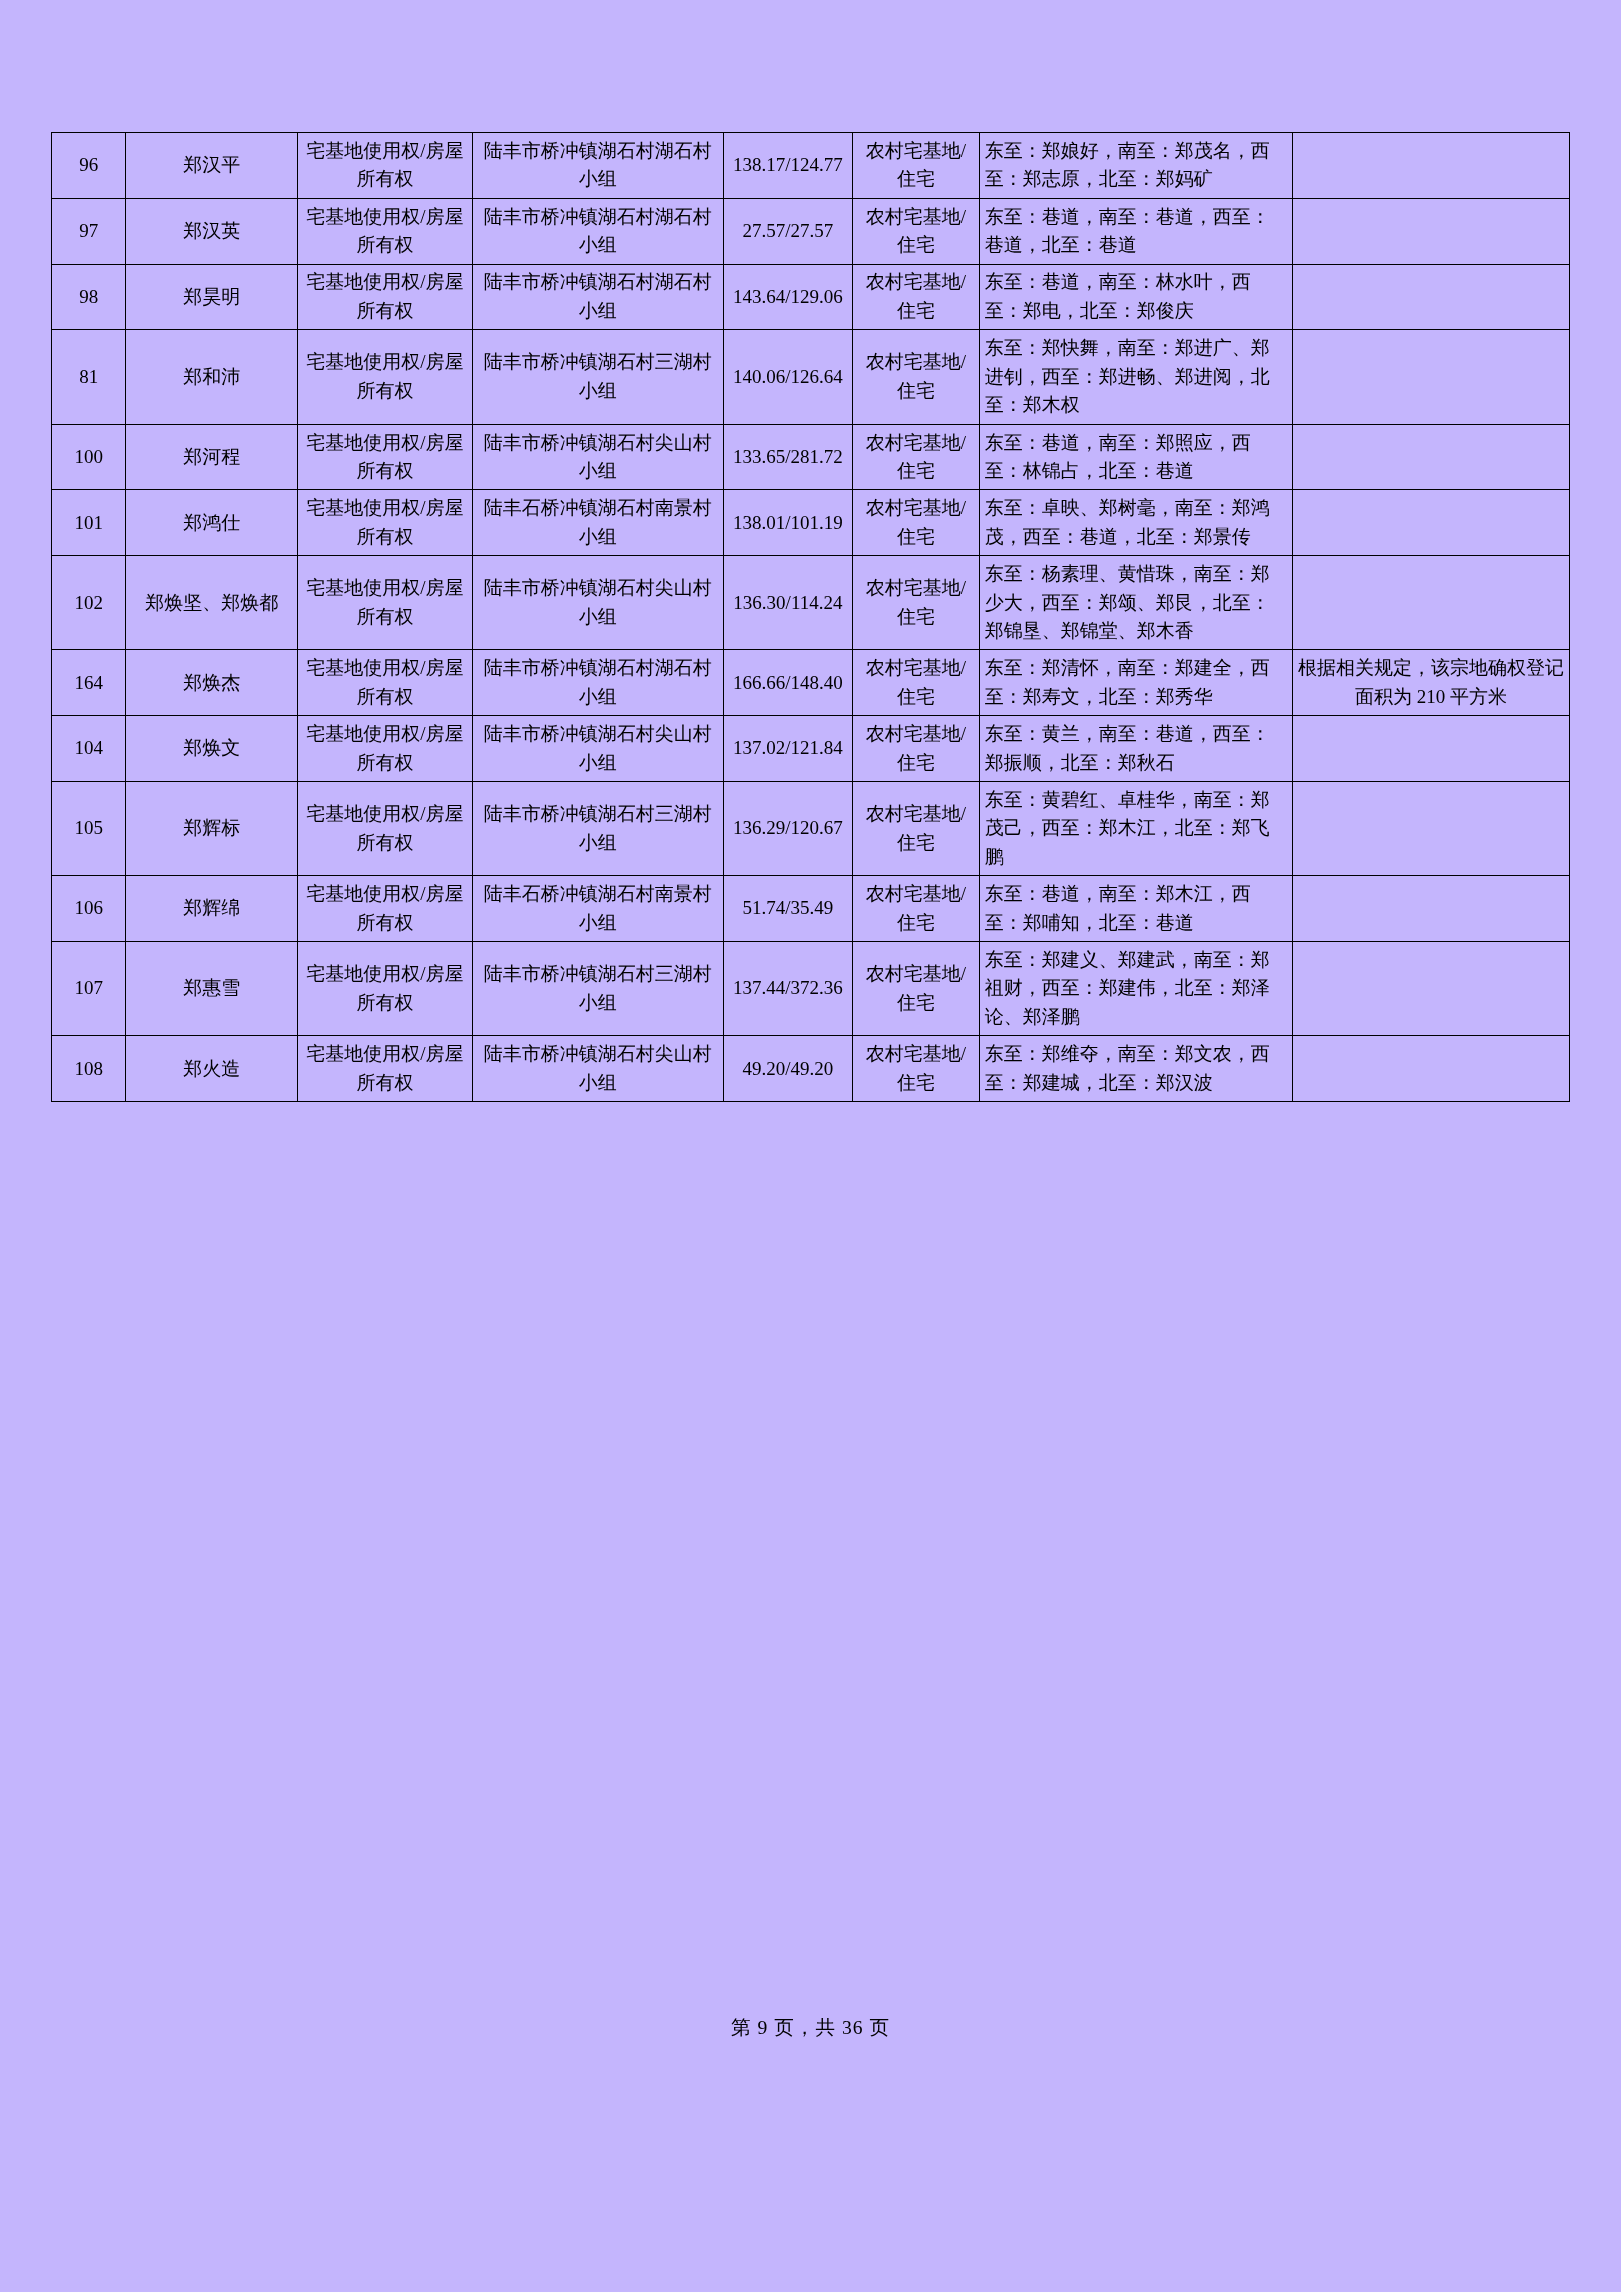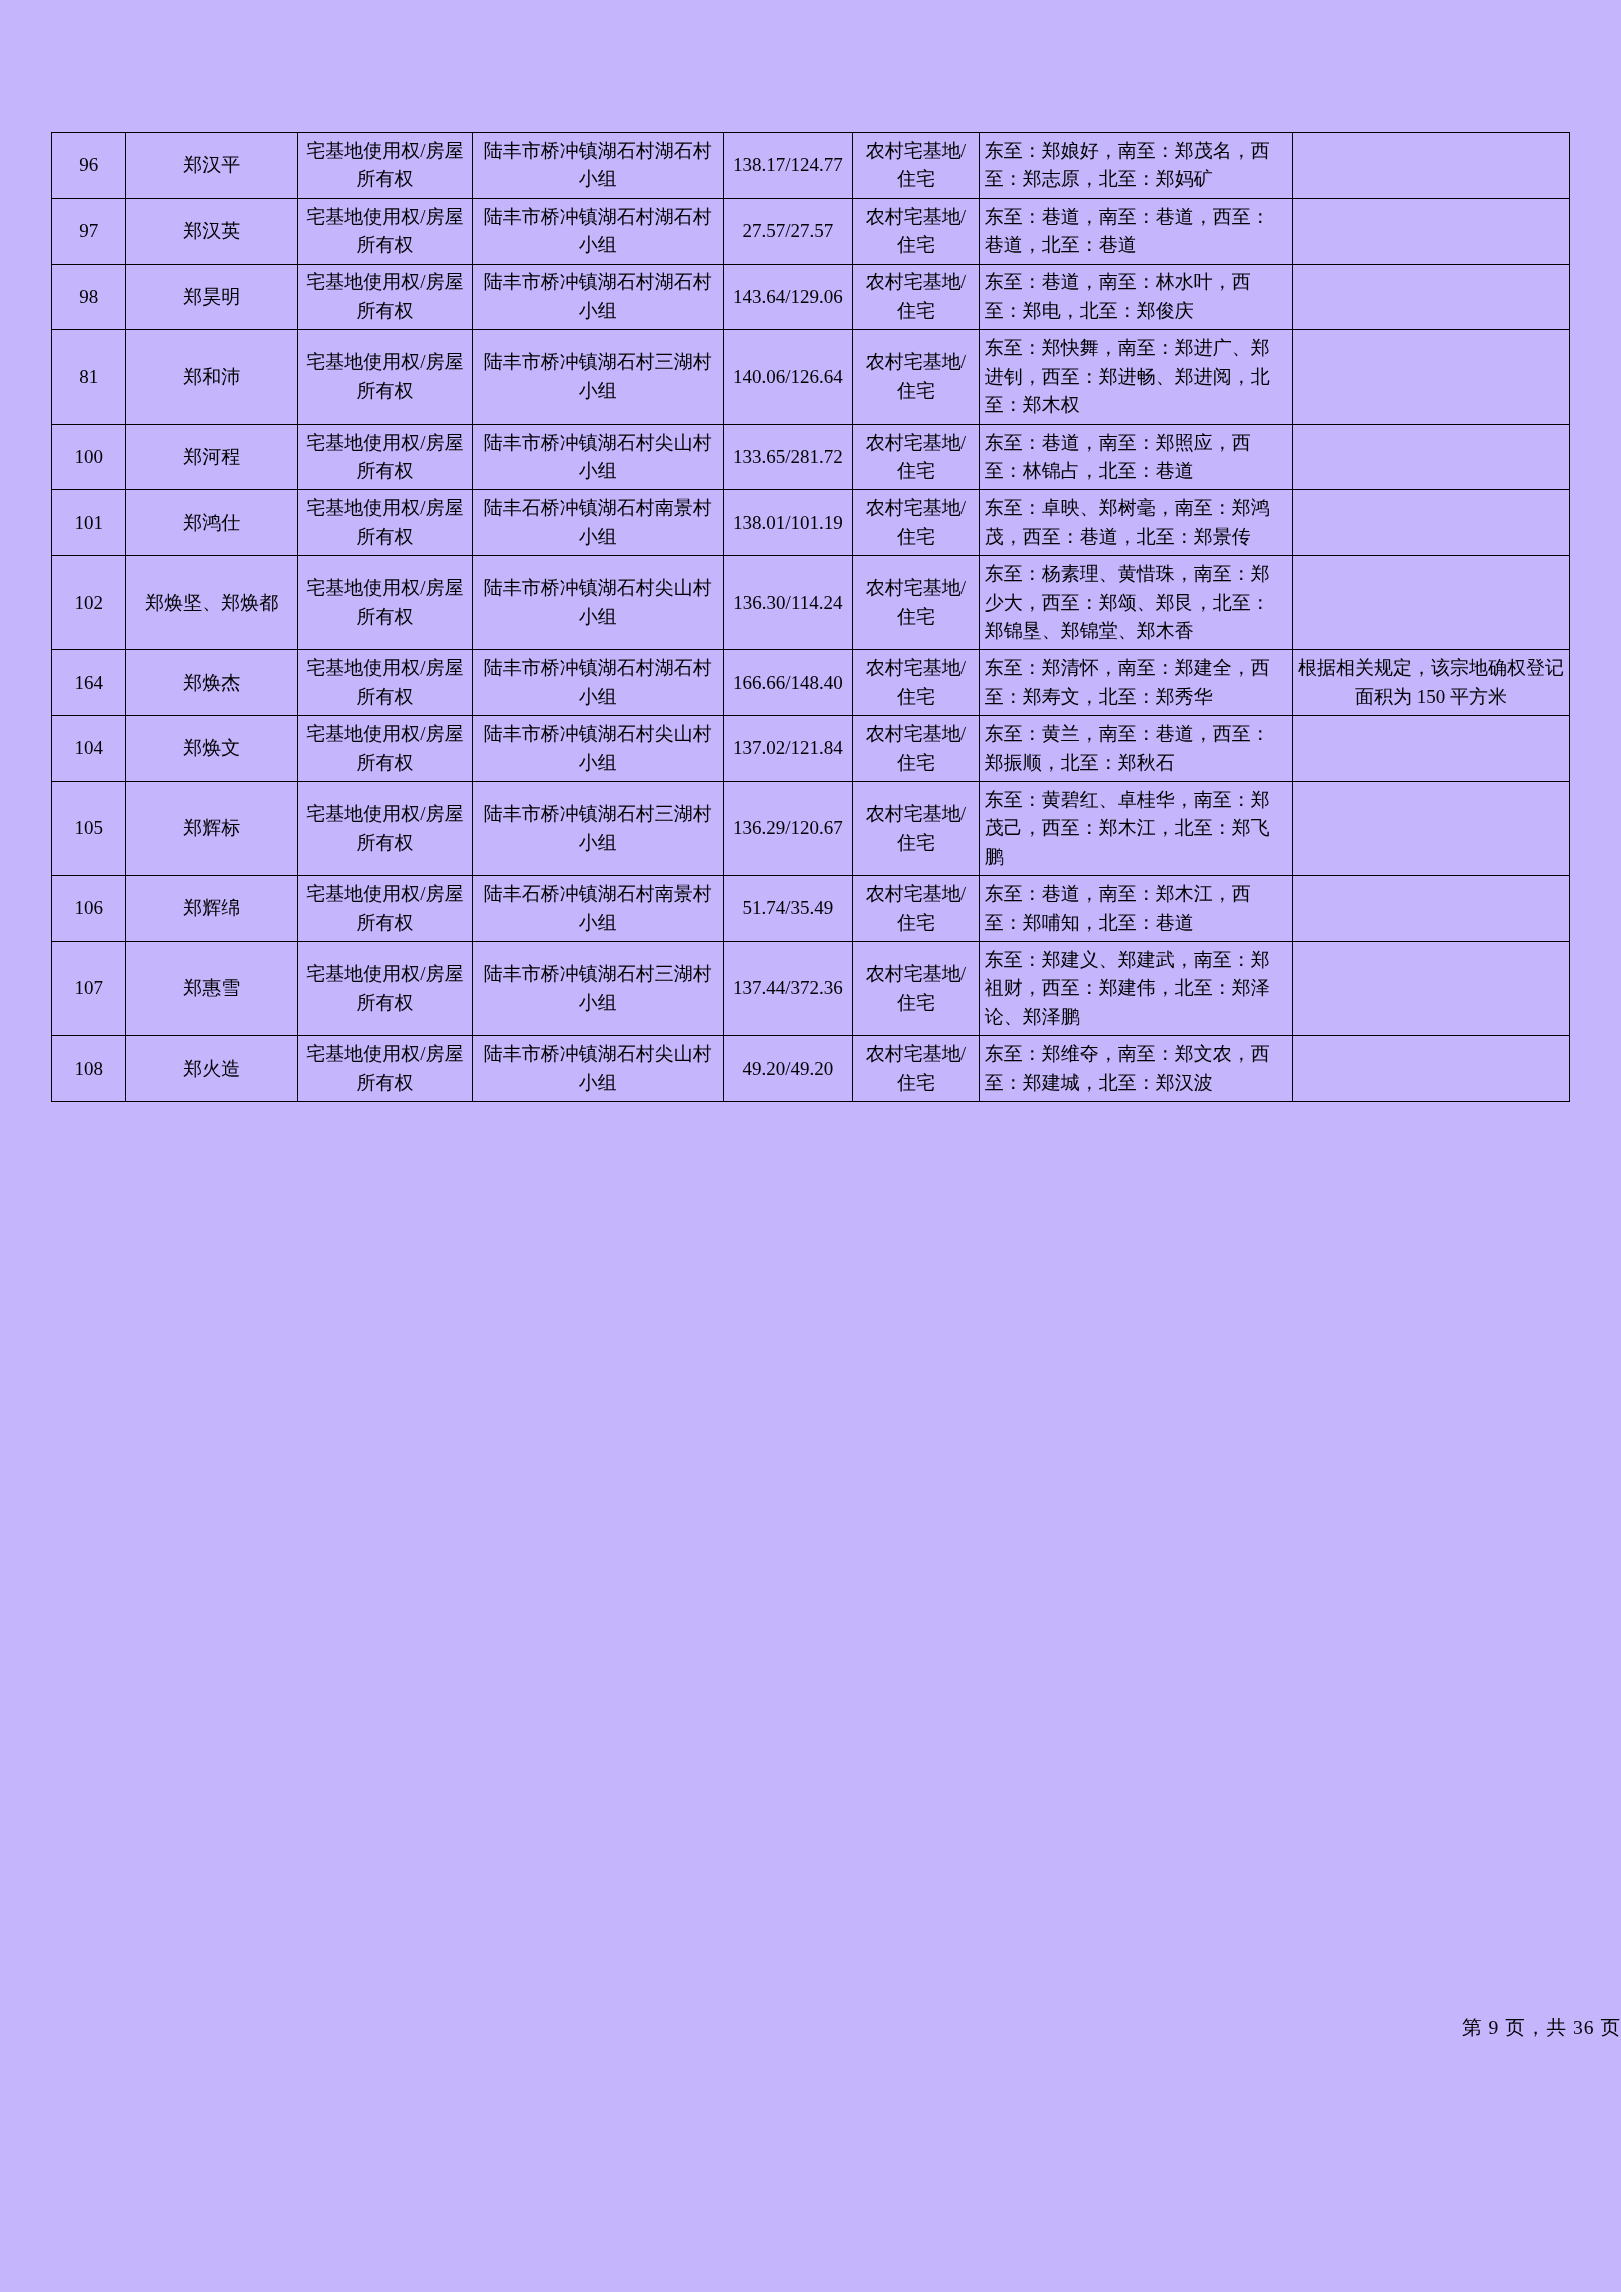--- a/index.html
+++ b/index.html
@@ -57,21 +57,21 @@
   .area  { text-align: center; font-size: 18.6px; }
   .use   { text-align: center; }
   .bound { text-align: left; }
   .note  { text-align: center; }
 
   .footer {
     position: absolute;
     left: 0;
     top: 2014px;
     width: 1621px;
-    text-align: right;
+    text-align: center;
     font-size: 19.6px;
     letter-spacing: 1px;
     font-family: "Liberation Serif", "DejaVu Serif", serif;
   }
 </style>
 </head>
 <body>
 
 <div class="page">
 
@@ -159,21 +159,21 @@
             <td class="note"></td>
           </tr>
           <tr>
             <td class="idx">164</td>
             <td class="name">郑焕杰</td>
             <td class="right">宅基地使用权/房屋所有权</td>
             <td class="loc">陆丰市桥冲镇湖石村湖石村小组</td>
             <td class="area">166.66/148.40</td>
             <td class="use">农村宅基地/住宅</td>
             <td class="bound">东至：郑清怀，南至：郑建全，西至：郑寿文，北至：郑秀华</td>
-            <td class="note">根据相关规定，该宗地确权登记面积为 150 平方米</td>
+            <td class="note">根据相关规定，该宗地确权登记面积为 210 平方米</td>
           </tr>
           <tr>
             <td class="idx">104</td>
             <td class="name">郑焕文</td>
             <td class="right">宅基地使用权/房屋所有权</td>
             <td class="loc">陆丰市桥冲镇湖石村尖山村小组</td>
             <td class="area">137.02/121.84</td>
             <td class="use">农村宅基地/住宅</td>
             <td class="bound">东至：黄兰，南至：巷道，西至：郑振顺，北至：郑秋石</td>
             <td class="note"></td>

